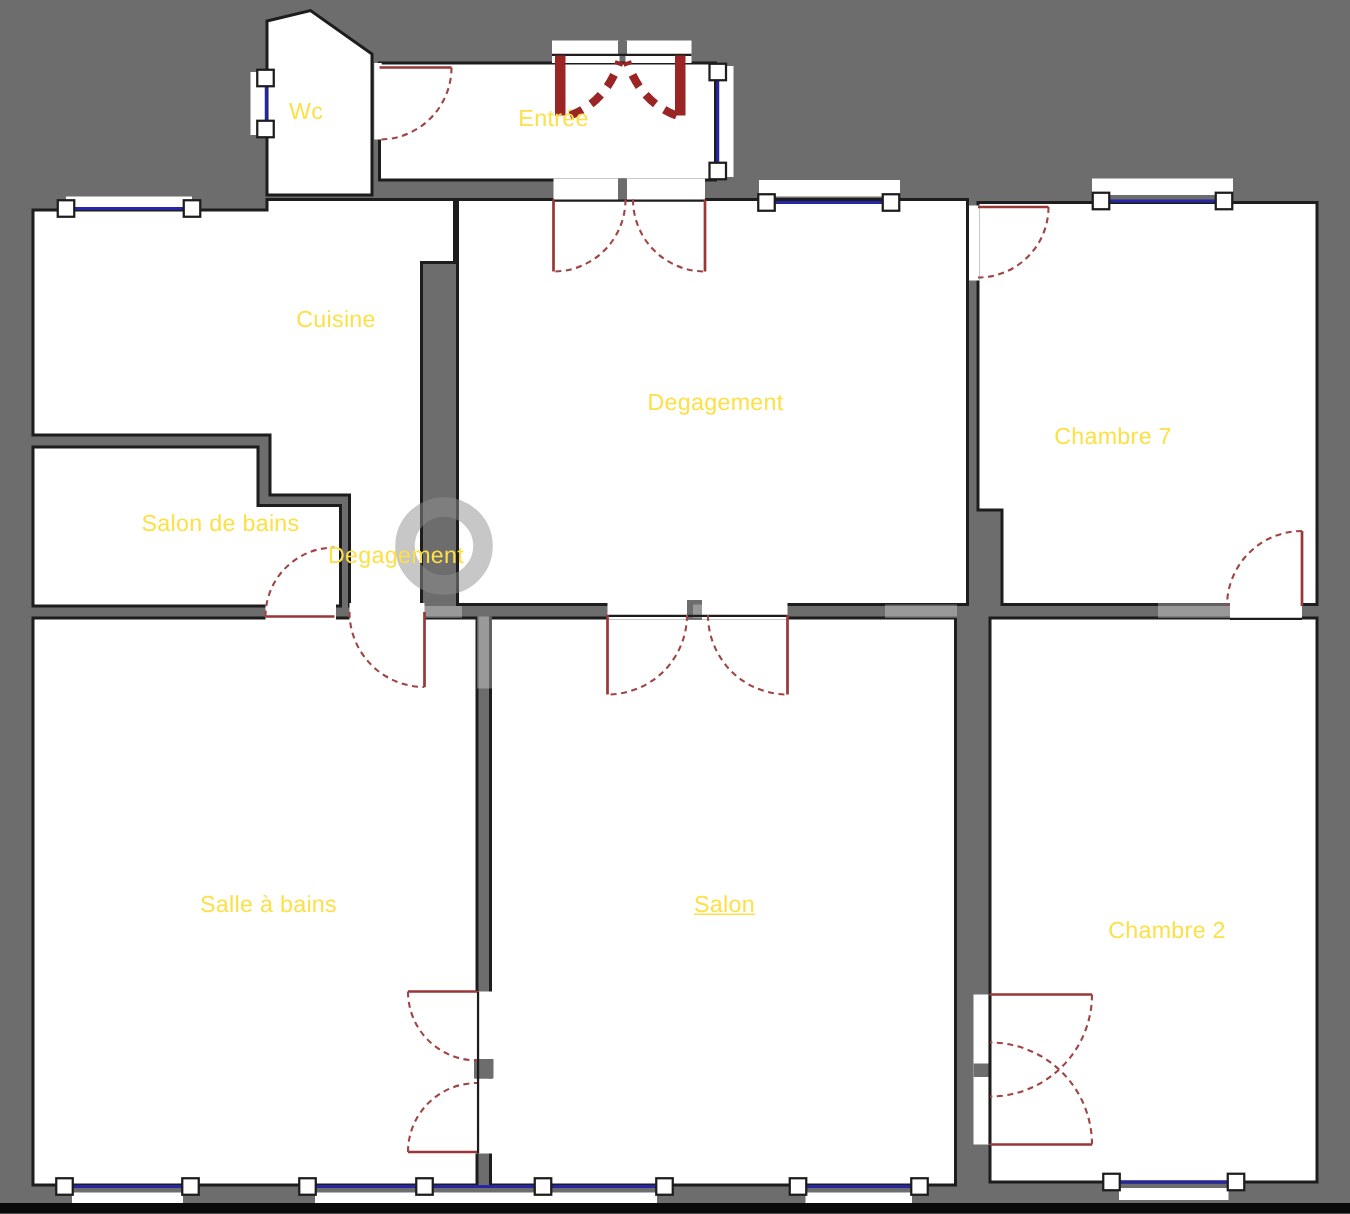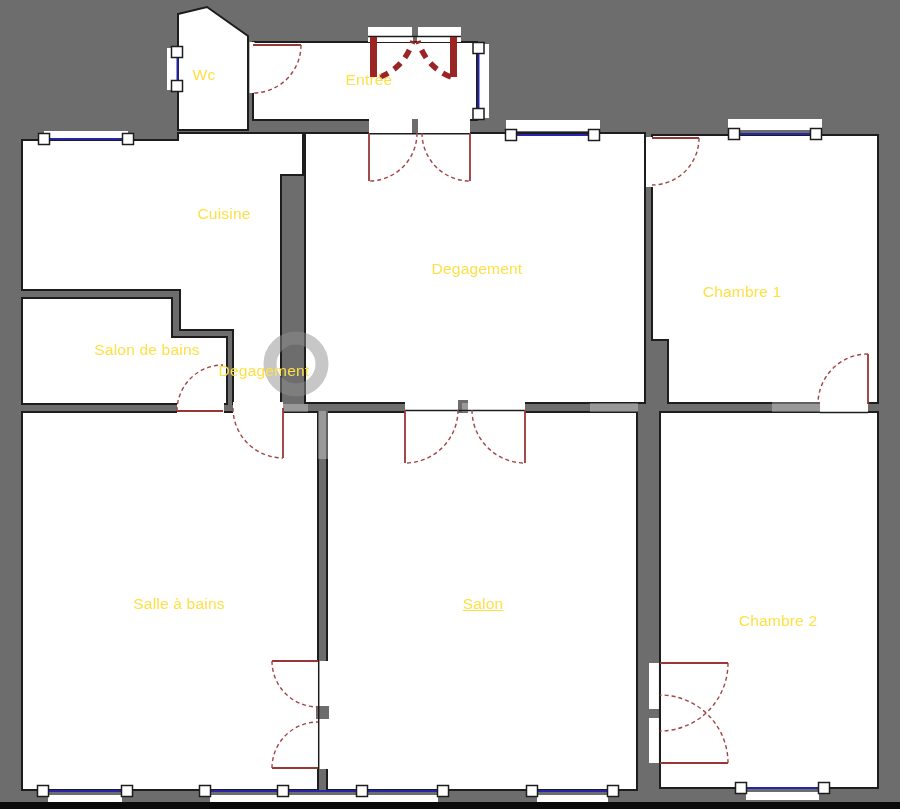--- a/index.html
+++ b/index.html
@@ -162,19 +162,19 @@
     </g>
   </g>
 
   <rect x="0" y="802" width="900" height="7" fill="#0a0a0a"></rect>
 </svg>
 
   <div class="room-label" style="left:204px;top:75px;">Wc</div>
   <div class="room-label" style="left:369px;top:80px;">Entrée</div>
   <div class="room-label" style="left:224px;top:214px;">Cuisine</div>
   <div class="room-label" style="left:477px;top:269px;">Degagement</div>
-  <div class="room-label" style="left:742px;top:292px;">Chambre 1</div>
+  <div class="room-label" style="left:742px;top:292px;">Chambre 7</div>
   <div class="room-label" style="left:147px;top:350px;">Salon de bains</div>
   <div class="room-label" style="left:264px;top:371px;">Degagement</div>
   <div class="room-label" style="left:179px;top:604px;">Salle à bains</div>
   <div class="room-label" style="left:483px;top:604px;text-decoration:underline;">Salon</div>
   <div class="room-label" style="left:778px;top:621px;text-align:right;">Chambre 2</div>
 </div>
 
 </body></html>

